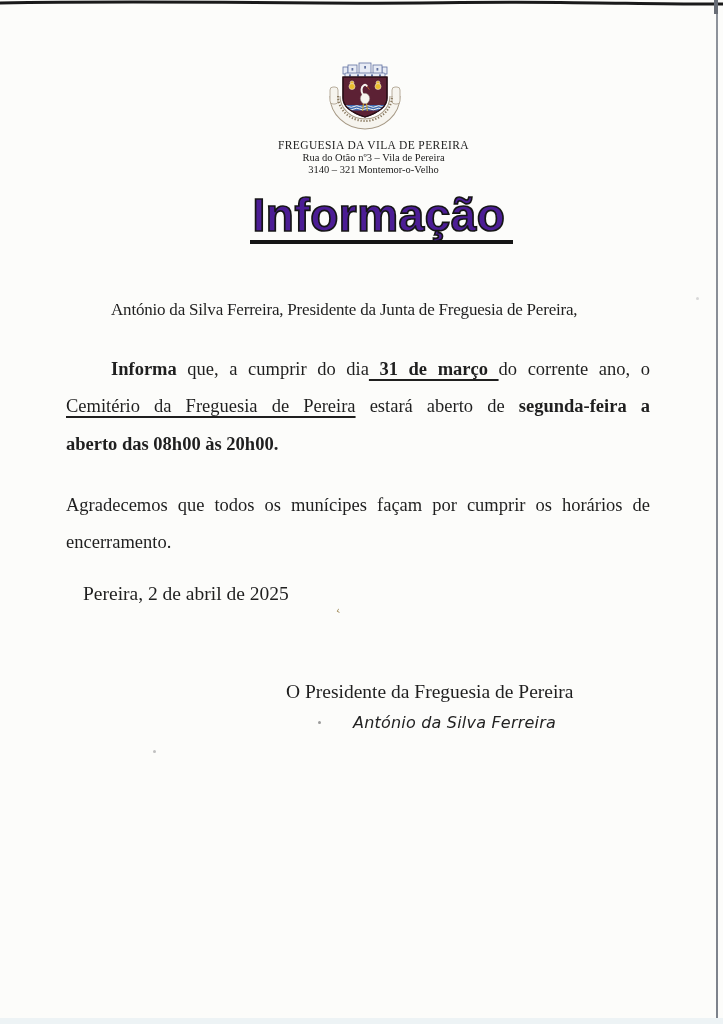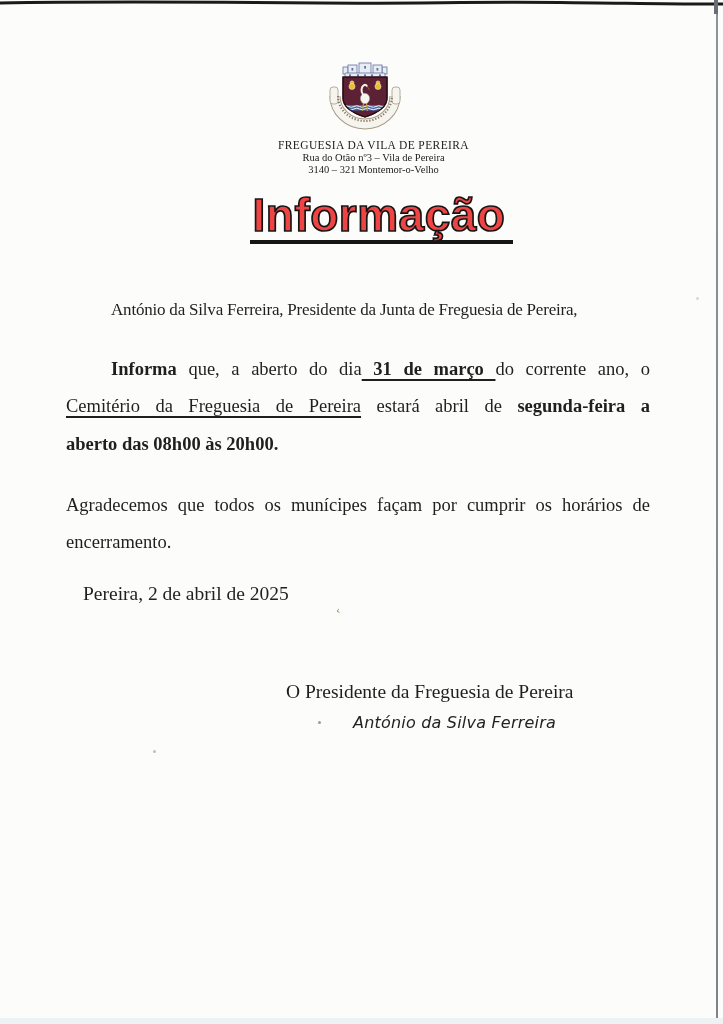--- a/index.html
+++ b/index.html
@@ -42,21 +42,21 @@
 
   
   .hdr{position:absolute;top:139px;left:-8px;right:8px;text-align:center;color:#1c1c1c;}
   .org{font-size:11.5px;line-height:13px;letter-spacing:0.4px;}
   .addr{font-size:10.5px;line-height:12.3px;}
 
   
   .titleRow{position:absolute;top:191px;left:0;right:0;text-align:center;}
   .title{
     display:inline-block;font-family:"Liberation Sans","DejaVu Sans",sans-serif;
-    font-weight:bold;font-size:46px;line-height:48px;color:#ef4444;
+    font-weight:bold;font-size:46px;line-height:48px;color:#4c1d95;
     -webkit-text-stroke:1.7px #151515;letter-spacing:0.5px;
     border-bottom:4px solid #151515;padding:0 8px 1px 3px;
   }
 
   
   .para1{position:absolute;top:300px;left:111px;white-space:nowrap;
     font-size:17px;font-weight:normal;letter-spacing:-0.2px;}
   .para{position:absolute;left:66px;width:584px;font-size:18.5px;line-height:37.4px;}
   .para2{top:351px;}
   .para3{top:487px;}
@@ -144,22 +144,22 @@
     <div class="addr">Rua do Otão nº3 – Vila de Pereira</div>
     <div class="addr">3140 – 321 Montemor-o-Velho</div>
   </div>
 
   <div class="titleRow">
     <span class="title">Informação</span>
   </div>
 
   <div class="para1">António da Silva Ferreira, Presidente da Junta de Freguesia de Pereira,</div>
   <div class="para para2">
-      <div class="tline just ind"><span class="b">Informa</span><span> que, a aberto do dia</span><span class="b u"> 31 de março </span><span>do corrente ano, o</span></div>
-      <div class="tline just"><span class="u">Cemitério da Freguesia de Pereira</span><span> estará abril de </span><span class="b">segunda-feira a</span></div>
+      <div class="tline just ind"><span class="b">Informa</span><span> que, a cumprir do dia</span><span class="b u"> 31 de março </span><span>do corrente ano, o</span></div>
+      <div class="tline just"><span class="u">Cemitério da Freguesia de Pereira</span><span> estará aberto de </span><span class="b">segunda-feira a</span></div>
       <div class="tline"><span class="b">aberto das 08h00 às 20h00.</span></div>
     </div>
   <div class="para para3">
       <div class="tline just"><span>Agradecemos que todos os munícipes façam por cumprir os horários de</span></div>
       <div class="tline"><span>encerramento.</span></div>
     </div>
   <div class="date">Pereira, 2 de abril de 2025</div>
 
   <div class="signoff">O Presidente da Freguesia de Pereira</div>
   <div class="sig">António da Silva Ferreira</div>

